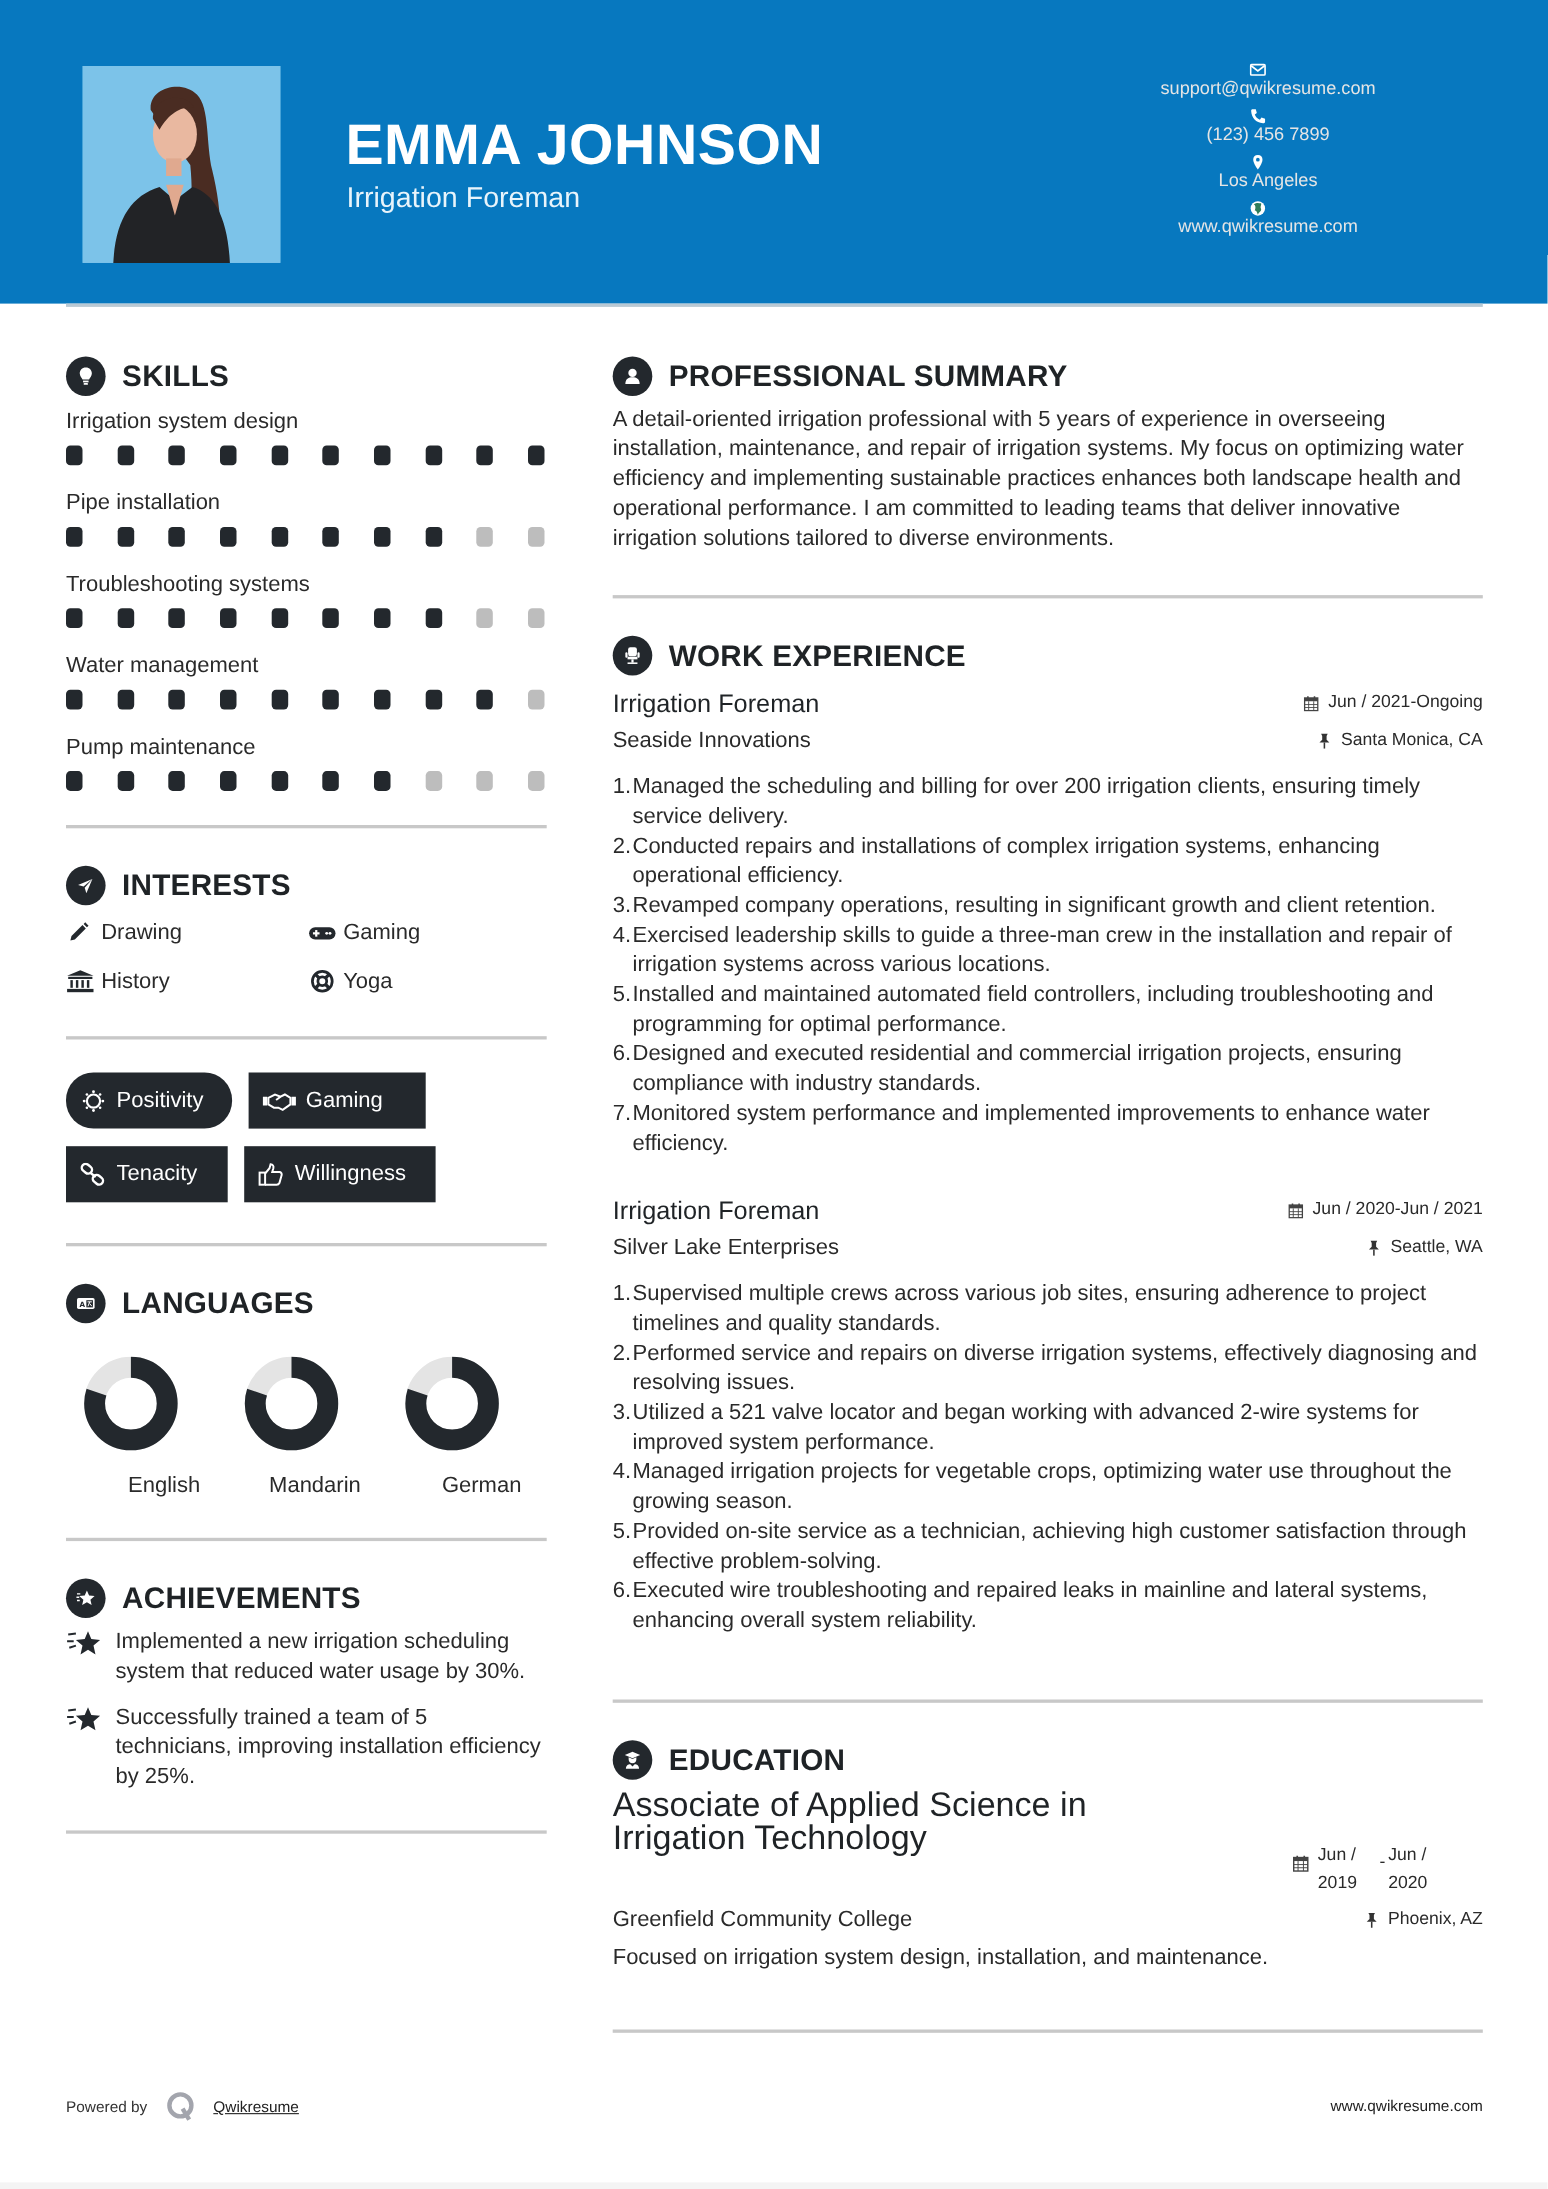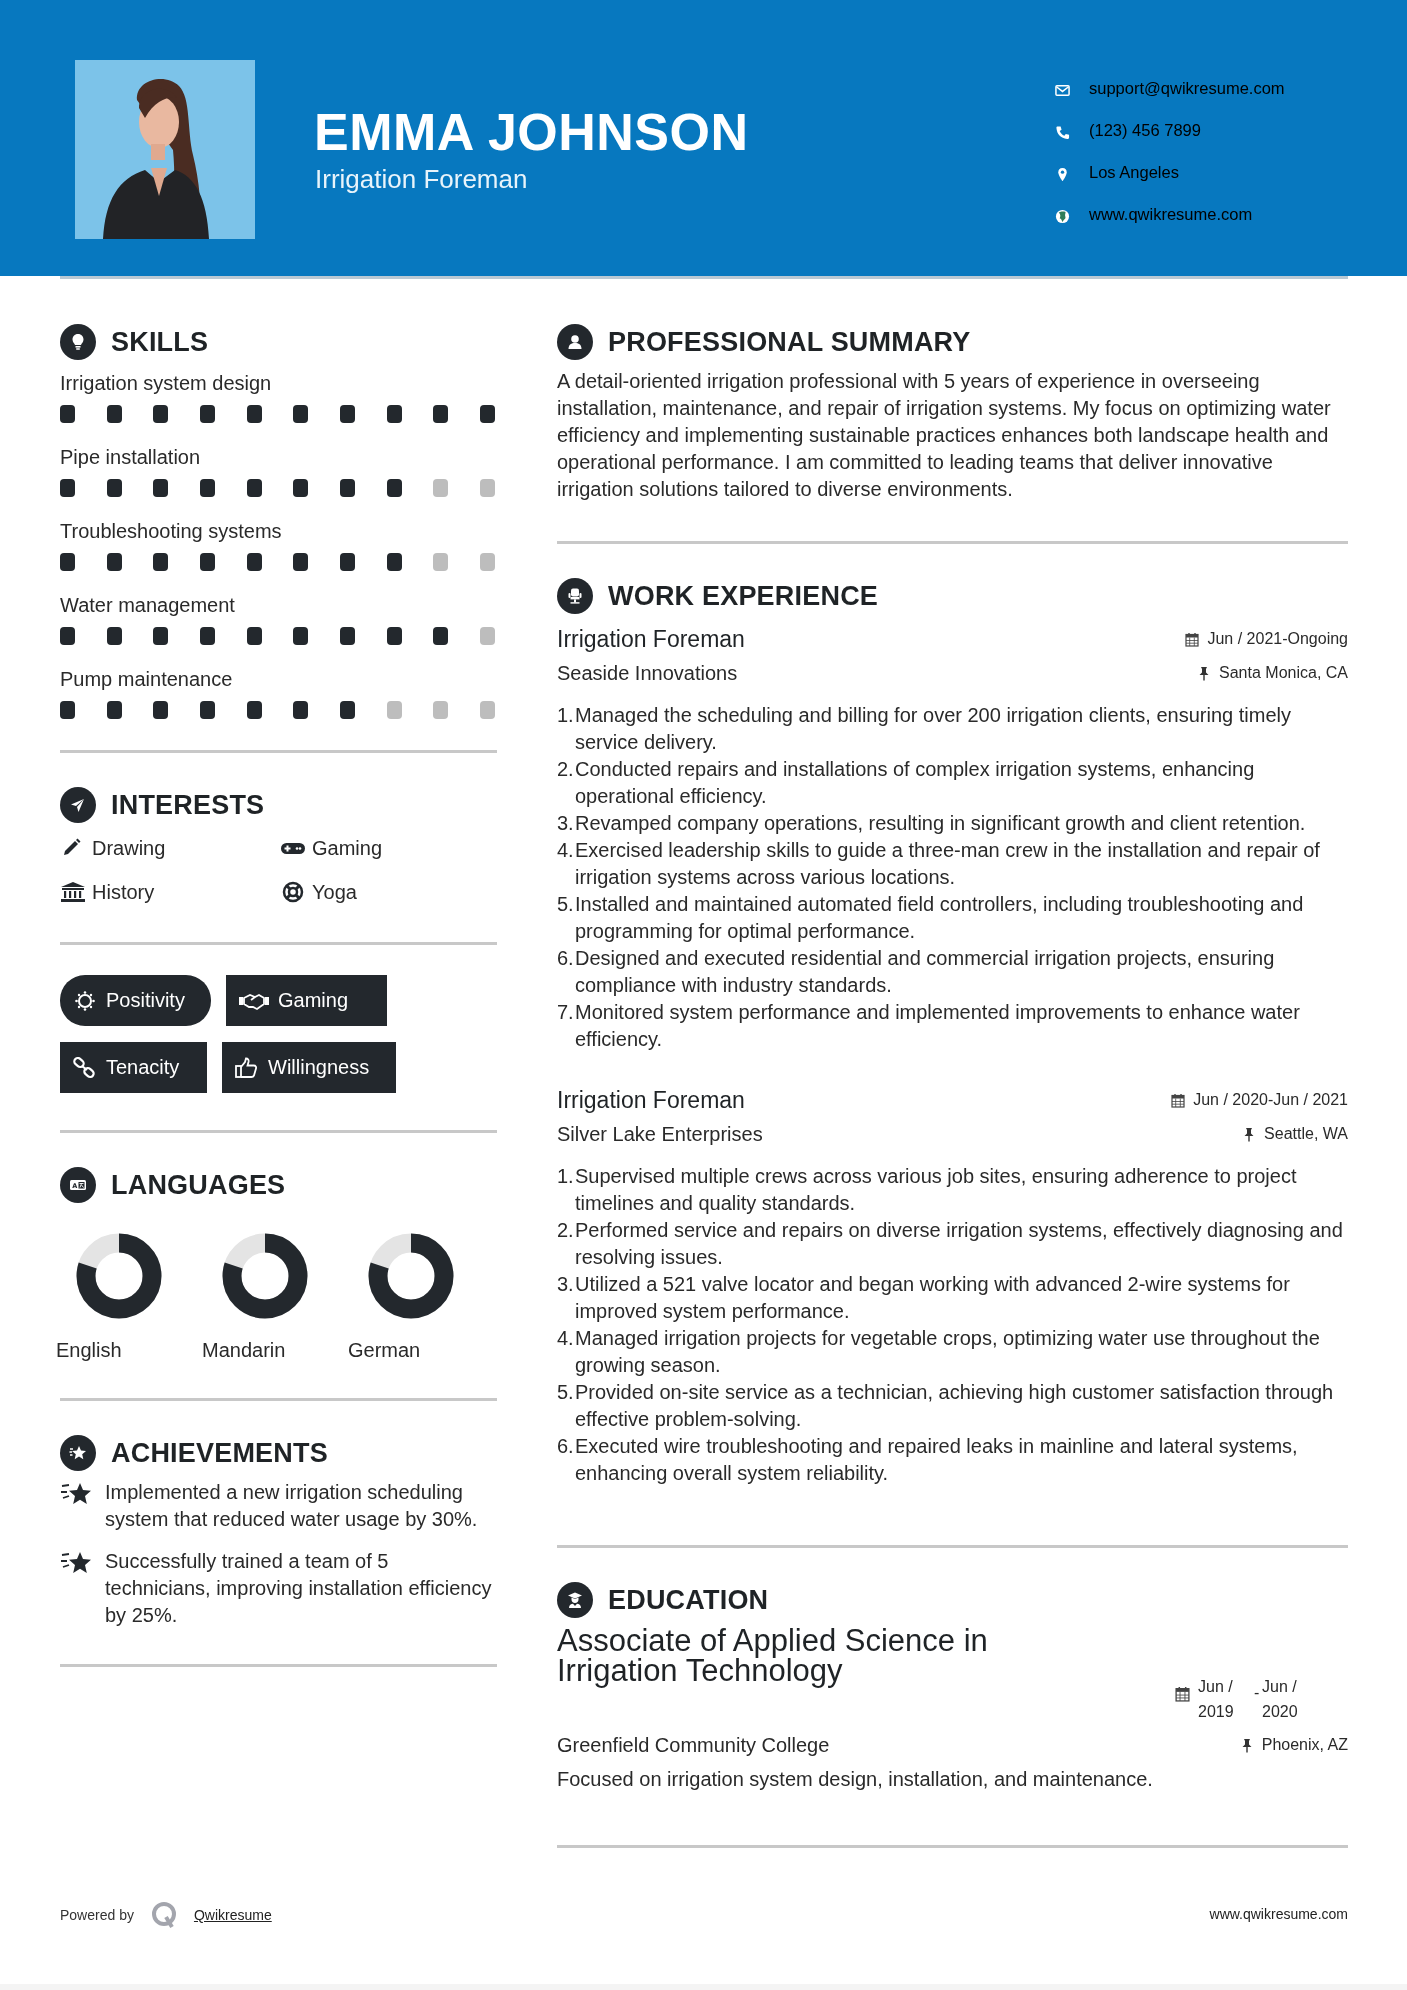--- a/index.html
+++ b/index.html
@@ -7,21 +7,21 @@
   body { font-family: "Liberation Sans", "DejaVu Sans", sans-serif; color: #222; position: relative; }
 
   
   .header { position: absolute; left: 0; top: 0; width: 1407px; height: 276px; background: #0778bf; }
   .header-rule { position: absolute; left: 60px; top: 276px; width: 1288px; height: 3px; background: #b9c9d4; }
   .photo { position: absolute; left: 75px; top: 60px; width: 180px; height: 179px; background: #7cc3e9; overflow: hidden; }
   .photo svg { display: block; width: 100%; height: 100%; }
   .name { position: absolute; left: 314px; top: 102px; font-size: 52px; font-weight: 700; color: #ffffff; letter-spacing: 0.5px; }
   .role { position: absolute; left: 315px; top: 164px; font-size: 26px; color: #e8f4fb; }
   .contacts { position: absolute; left: 1055px; top: 56px; }
-  .contact { display: flex; align-items: flex-end; height: 42px; color: #000000; font-size: 16.5px; }
+  .contact { display: flex; align-items: center; height: 42px; color: #e5e5e5; font-size: 16.5px; flex-direction: column; }
   .contact .ico { width: 34px; display: inline-flex; align-items: center; }
   .contact .ico svg { width: 15px; height: 15px; }
 
   
   .col-left { position: absolute; left: 60px; top: 320px; width: 437px; }
   .col-right { position: absolute; left: 557px; top: 320px; width: 791px; }
 
   .sec-head { display: flex; align-items: center; height: 44px; margin-bottom: 4px; text-align: center; }
   .sec-ico { width: 36px; height: 36px; border-radius: 50%; background: #23282d; display: inline-flex; align-items: center; justify-content: center; margin-right: 15px; flex: none; }
   .sec-ico svg { width: 20px; height: 20px; }
@@ -39,21 +39,21 @@
   .interest { display: flex; align-items: center; font-size: 20px; color: #2a2a2a; height: 30px; }
   .interest svg { width: 26px; height: 22px; margin-right: 6px; }
 
   
   .strengths { display: flex; flex-wrap: wrap; gap: 16px 15px; width: 360px; }
   .chip { background: #23282d; color: #fff; height: 51px; padding: 0 12px 0 12px; display: inline-flex; align-items: center; font-size: 20px; }
   .chip svg { width: 26px; height: 22px; margin-right: 8px; }
 
   
   .langs { display: flex; padding-left: 16px; gap: 60px; }
-  .lang { width: 86px; text-align: left; }
+  .lang { width: 86px; text-align: right; }
   .lang svg { width: 86px; height: 86px; display: block; }
   .lang-name { margin-top: 20px; font-size: 20px; color: #2a2a2a; white-space: nowrap; margin-left: -20px; margin-right: -20px; }
 
   
   .ach { display: flex; margin-bottom: 15px; }
   .ach svg { width: 34px; height: 26px; flex: none; margin-right: 11px; margin-top: 2px; }
   .ach-text { font-size: 20px; line-height: 27px; color: #2a2a2a; }
 
   
   .summary { font-size: 20px; line-height: 27px; color: #2a2a2a; }

